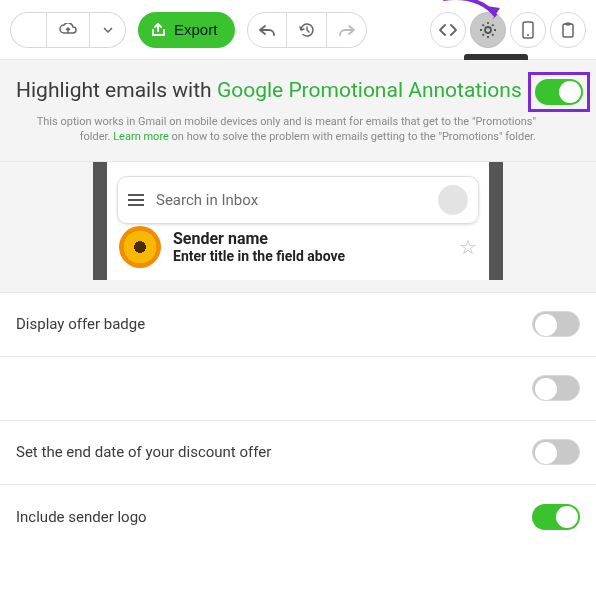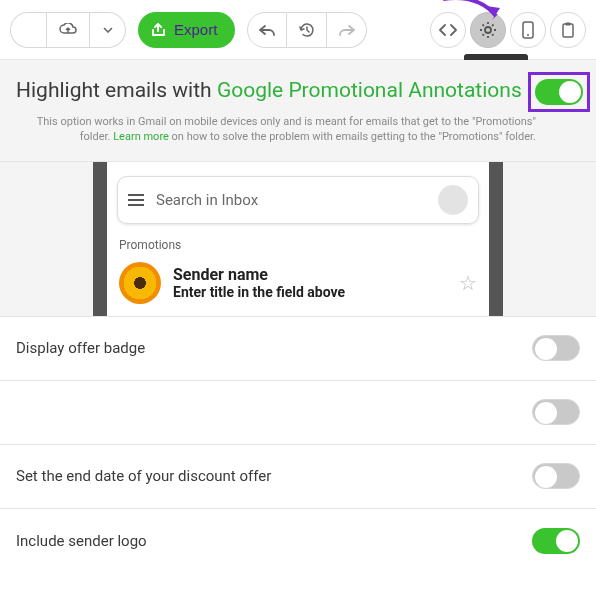--- a/index.html
+++ b/index.html
@@ -34,21 +34,21 @@
     cursor: pointer;
   }
   .tb-round-l { border-radius: 18px 0 0 18px; }
   .tb-round-r { border-radius: 0 18px 18px 0; border-left: none; }
   .tb-gap { width: 12px; }
   .export-btn {
     height: 36px;
     padding: 0 18px 0 14px;
     background: #3bc22f;
     border-radius: 18px;
-    color: #4c1d95;
+    color: #0f172a;
     display: flex;
     align-items: center;
     gap: 6px;
     border: none;
     cursor: pointer;
     font-size: 15px;
     font-weight: 500;
     text-align: right;
   }
   .right-group {
@@ -112,21 +112,21 @@
     right: 6px; top: 12px;
     padding: 4px;
     border: 3px solid #7a2bd6;
   }
   
   .preview {
     background: #f4f4f4;
     display: flex;
     justify-content: center;
     border-bottom: 1px solid #e6e6e6;
-    padding-bottom: 0;
+    padding-bottom: 12px;
   }
   .phone {
     width: 410px;
     background: #fff;
     border: 14px solid #555;
     border-top: none;
     border-bottom: none;
     padding: 14px 10px 10px 10px;
   }
   .searchbar {
@@ -258,21 +258,20 @@
   <div class="phone">
     <div class="searchbar">
       <div class="hamb">
           <span></span>
           <span></span>
           <span></span>
         </div>
       <div class="search-ph">Search in Inbox</div>
       <div class="avatar-ph"></div>
     </div>
-    <div class="promo-label">Promotions</div>
     <div class="mail-row">
       <div class="avatar"></div>
       <div class="mail-txt">
         <div class="sender">Sender name</div>
         <div class="title">Enter title in the field above</div>
       </div>
       <div class="star">☆</div>
     </div>
   </div>
 </div>

